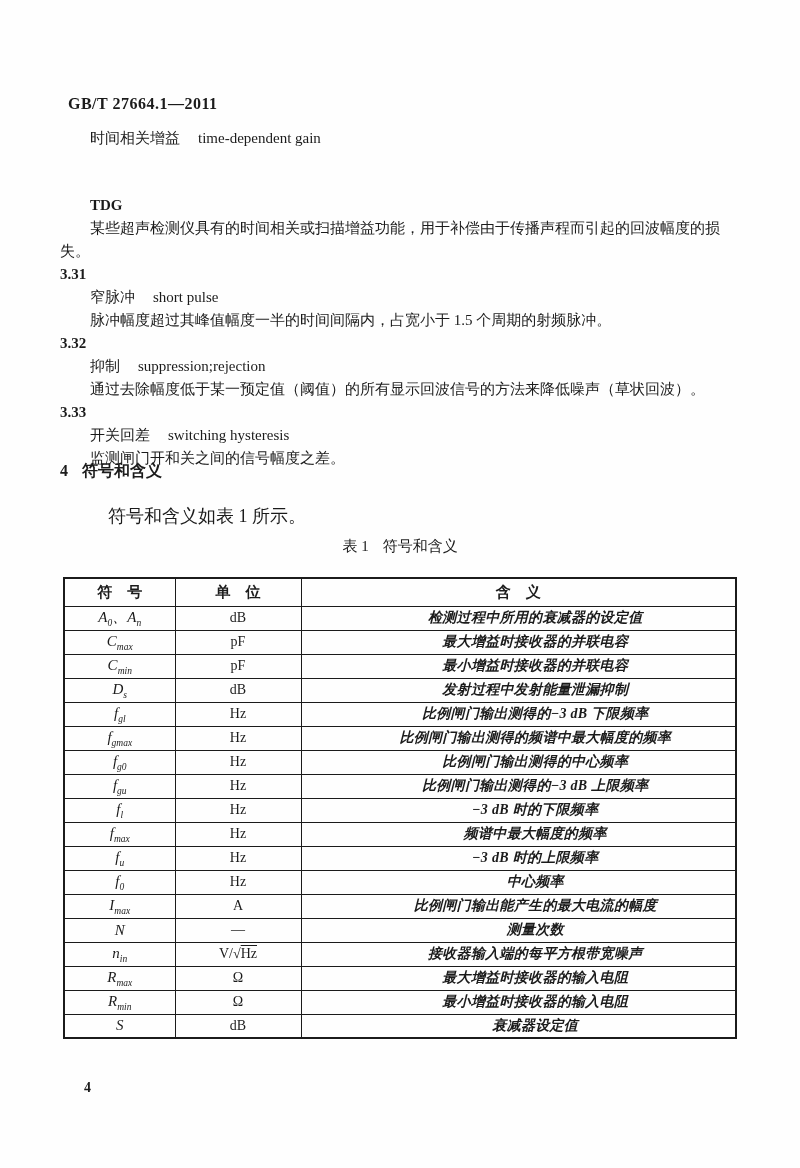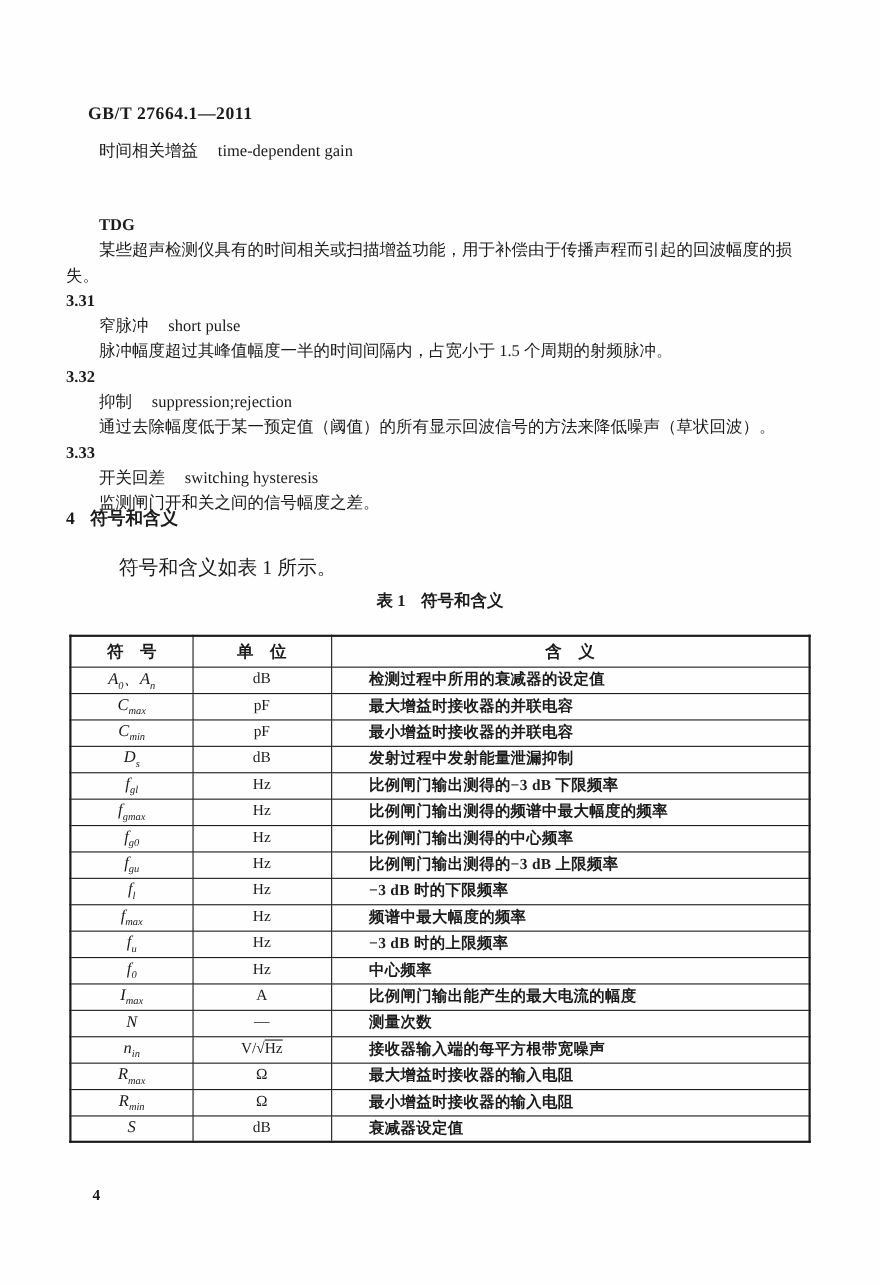--- a/index.html
+++ b/index.html
@@ -7,21 +7,21 @@
   body {
     background:#ffffff;
     font-family:"Liberation Serif","DejaVu Serif",serif;
     color:#1b1b1b;
     position:relative;
   }
   .page { position:absolute; inset:0; width:800px; height:1168px; background:#fefefe; overflow:hidden; }
 
   .doc-header {
     position:absolute; left:68px; top:95px;
-    font-size:16px; font-weight:700; letter-spacing:.5px;margin-left:12px;
+    font-size:16px; font-weight:700; letter-spacing:.5px;
   }
 
   .clauses {
     position:absolute; left:60px; top:127px; width:678px;
     font-size:15px; line-height:23px;
   }
   .clause-num { font-weight:700; }
   .term-line { padding-left:30px; font-weight:400; }
   .term-en { margin-left:18px; font-family:"Liberation Serif","DejaVu Serif",serif; }
   .abbr-line { padding-left:30px; font-weight:700;margin-top:44px; }
@@ -33,21 +33,21 @@
   }
   .sec4-heading .sec-title { margin-left:14px; }
 
   .intro-line {
     position:absolute; left:72px; top:504px; width:678px;
     font-size:18px; text-indent:2em;
   }
 
   .table-caption {
     position:absolute; left:0; top:537px; width:800px;
-    text-align:center; font-size:15px; font-weight:700;
+    text-align:center; font-size:15px; font-weight:400;
   }
   .table-caption .cap-title { margin-left:14px; }
 
   .sym-table-wrap { position:absolute; left:63px; top:577px; width:674px;border-radius:16px; }
   table.sym-table {
     width:100%; border-collapse:collapse;
     border:2px solid #1b1b1b;
     font-size:14px;
   }
   table.sym-table th, table.sym-table td {
@@ -55,21 +55,21 @@
   }
   table.sym-table th {
     height:28px; font-size:15px; font-weight:700; text-align:center;
   }
   table.sym-table td { height:24px; }
   col.col-sym  { width:111px; }
   col.col-unit { width:126px; }
   .c-sym  { text-align:center; font-style:italic; font-size:15px; }
   .c-sym sub { font-size:9.5px; font-style:italic; }
   .c-unit { text-align:center; font-size:14px; }
-  .c-meaning { text-align:left; padding-left:34px; font-weight:700; font-size:14px; letter-spacing:.3px; }
+  .c-meaning { text-align:center; padding-left:34px; font-weight:700; font-size:14px; letter-spacing:.3px;font-style:italic; }
   .ovl { text-decoration:overline; }
 
   .page-number {
     position:absolute; left:84px; top:1080px;
     font-size:14px; font-weight:700;
   }
 </style>
 </head>
 <body>
 

